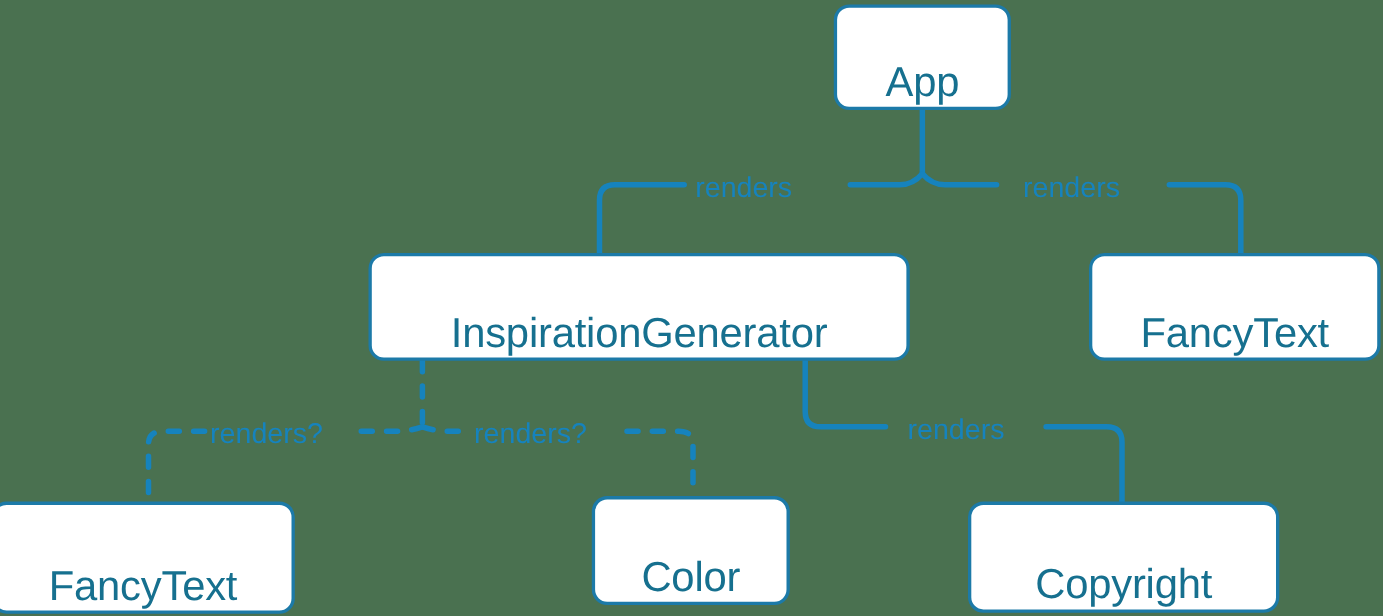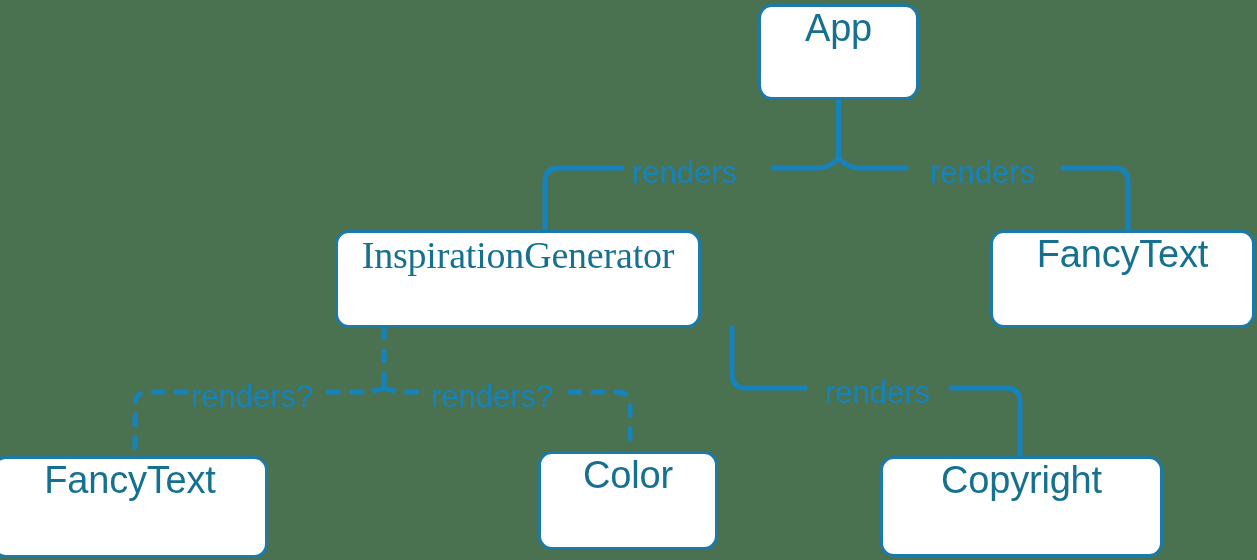--- a/index.html
+++ b/index.html
@@ -24,33 +24,33 @@
     width: 1257px;
     height: 560px;
   }
   .node {
     position: absolute;
     box-sizing: border-box;
     background: #ffffff;
     border: 3px solid #1c7aa8;
     border-radius: 14px;
     display: flex;
-    align-items: flex-start;
+    align-items: flex-end;
     justify-content: center;
     color: #16708f;
     font-size: 38px;
     font-weight: 400;
     letter-spacing: -0.2px;
     white-space: nowrap;
     z-index: 3;
   }
   .edge-label {
     position: absolute;
     color: #1683bd;
-    font-size: 31px;
+    font-size: 26px;
     font-weight: 500;
     white-space: nowrap;
     z-index: 4;
     background: transparent;
   }
 </style>
 </head>
 <body>
 
 <div id="diagram-root">
@@ -74,21 +74,21 @@
     <path d="M 570 392 L 617 392 Q 630 392 630 404 L 630 451" fill="none" stroke="#1683bd" stroke-width="5" stroke-linecap="round" stroke-dasharray="10 13"></path>
 
     <path d="M 732 328 L 732 374 Q 732 388 746 388 L 805 388" fill="none" stroke="#1683bd" stroke-width="5" stroke-linecap="round"></path>
     <path d="M 951 388 L 1006 388 Q 1020 388 1020 402 L 1020 456" fill="none" stroke="#1683bd" stroke-width="5" stroke-linecap="round"></path>
   </svg>
 
   <div class="node" style="left:758px; top:4px; width:161px; height:96px;">
     <span>App</span>
   </div>
 
-  <div class="node" style="left:335px; top:230px; width:366px; height:98px;font-family:Liberation Serif, serif;">
+  <div class="node" style="left:335px; top:230px; width:492px; height:98px;">
     <span>InspirationGenerator</span>
   </div>
 
   <div class="node" style="left:990px; top:230px; width:265px; height:98px;">
     <span>FancyText</span>
   </div>
 
   <div class="node" style="left:-8px; top:456px; width:276px; height:102px;">
     <span>FancyText</span>
   </div>

